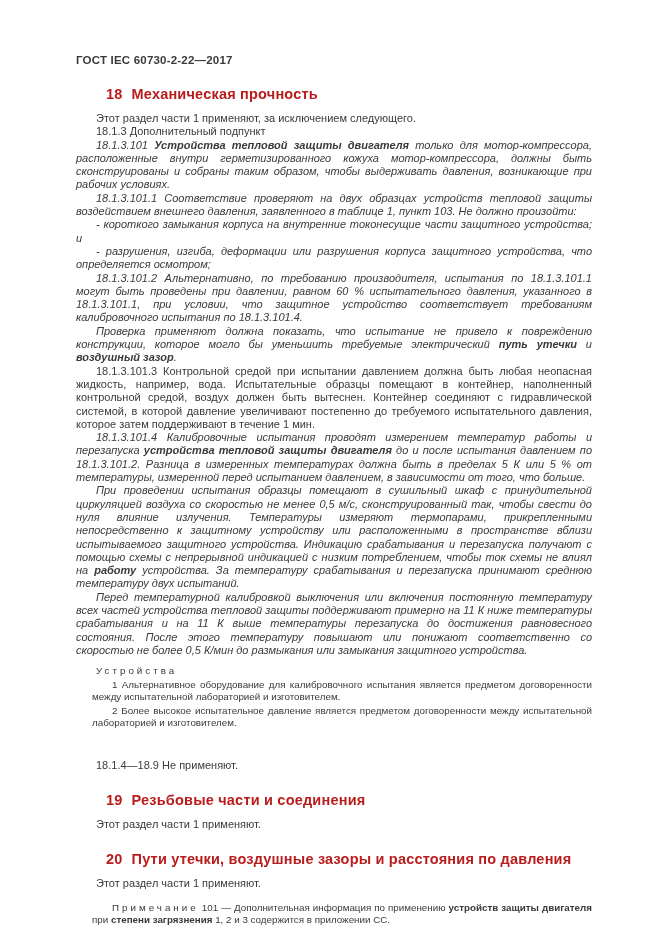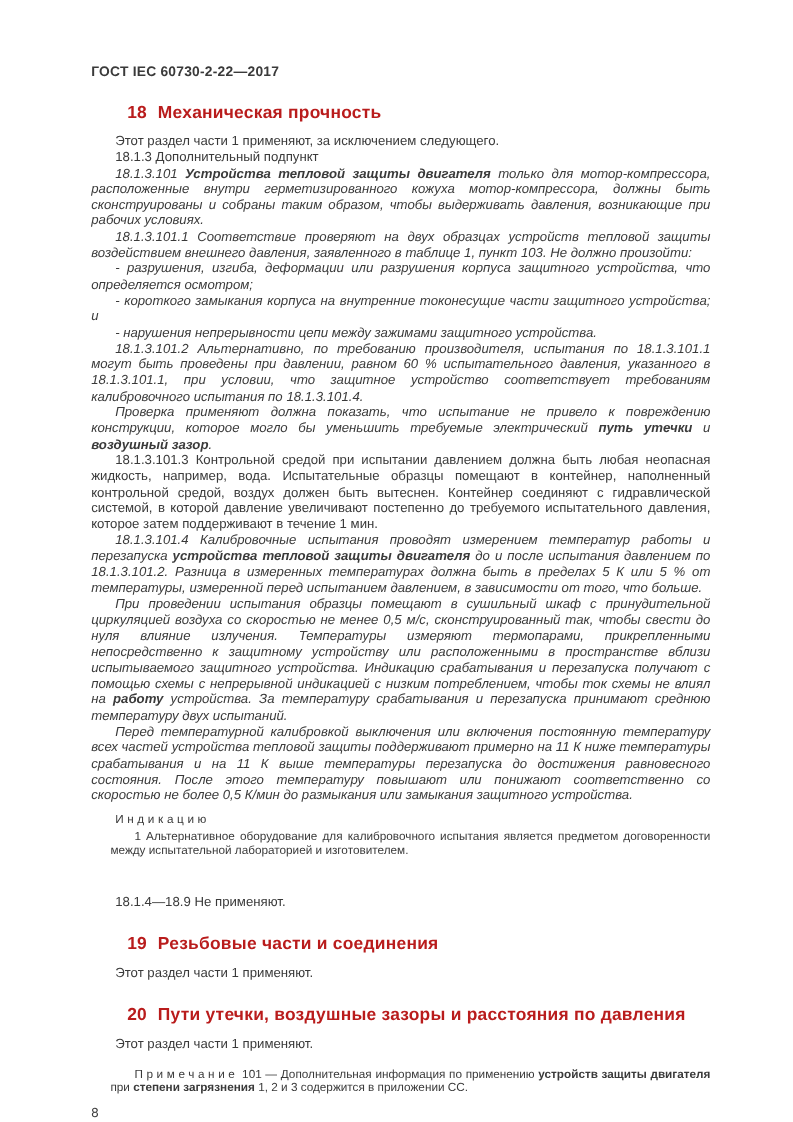--- a/index.html
+++ b/index.html
@@ -69,39 +69,39 @@
   <h1 class="section-heading">
     <span class="h-num">18</span><span>Механическая прочность</span>
   </h1>
 
   <p class="body">Этот раздел части 1 применяют, за исключением следующего.</p>
   <p class="body">18.1.3 Дополнительный подпункт</p>
 
   <p class="body it"><span>18.1.3.101 </span><b>Устройства тепловой защиты двигателя</b><span> только для мотор-компрессора, расположенные внутри герметизированного кожуха мотор-компрессора, должны быть сконструированы и собраны таким образом, чтобы выдерживать давления, возникающие при рабочих условиях.</span></p>
 
   <p class="body it">18.1.3.101.1 Соответствие проверяют на двух образцах устройств тепловой защиты воздействием внешнего давления, заявленного в таблице 1, пункт 103. Не должно произойти:</p>
+  <p class="body it">- короткого замыкания корпуса на внутренние токонесущие части защитного устройства; и</p>
   <p class="body it">- разрушения, изгиба, деформации или разрушения корпуса защитного устройства, что определяется осмотром;</p>
-  <p class="body it">- короткого замыкания корпуса на внутренние токонесущие части защитного устройства; и</p>
-  <p class="body it">- нарушения непрерывности цепи между зажимами защитного устройства.</p>
 
   <p class="body it">18.1.3.101.2 Альтернативно, по требованию производителя, испытания по 18.1.3.101.1 могут быть проведены при давлении, равном 60 % испытательного давления, указанного в 18.1.3.101.1, при условии, что защитное устройство соответствует требованиям калибровочного испытания по 18.1.3.101.4.</p>
 
   <p class="body it"><span>Проверка применяют должна показать, что испытание не привело к повреждению конструкции, которое могло бы уменьшить требуемые электрический </span><b>путь утечки</b><span> и </span><b>воздушный зазор</b><span>.</span></p>
 
   <p class="body">18.1.3.101.3 Контрольной средой при испытании давлением должна быть любая неопасная жидкость, например, вода. Испытательные образцы помещают в контейнер, наполненный контрольной средой, воздух должен быть вытеснен. Контейнер соединяют с гидравлической системой, в которой давление увеличивают постепенно до требуемого испытательного давления, которое затем поддерживают в течение 1 мин.</p>
 
   <p class="body it"><span>18.1.3.101.4 Калибровочные испытания проводят измерением температур работы и перезапуска </span><b>устройства тепловой защиты двигателя</b><span> до и после испытания давлением по 18.1.3.101.2. Разница в измеренных температурах должна быть в пределах 5 К или 5 % от температуры, измеренной перед испытанием давлением, в зависимости от того, что больше.</span></p>
 
   <p class="body it"><span>При проведении испытания образцы помещают в сушильный шкаф с принудительной циркуляцией воздуха со скоростью не менее 0,5 м/с, сконструированный так, чтобы свести до нуля влияние излучения. Температуры измеряют термопарами, прикрепленными непосредственно к защитному устройству или расположенными в пространстве вблизи испытываемого защитного устройства. Индикацию срабатывания и перезапуска получают с помощью схемы с непрерывной индикацией с низким потреблением, чтобы ток схемы не влиял на </span><b>работу</b><span> устройства. За температуру срабатывания и перезапуска принимают среднюю температуру двух испытаний.</span></p>
 
   <p class="body it">Перед температурной калибровкой выключения или включения постоянную температуру всех частей устройства тепловой защиты поддерживают примерно на 11 К ниже температуры срабатывания и на 11 К выше температуры перезапуска до достижения равновесного состояния. После этого температуру повышают или понижают соответственно со скоростью не более 0,5 К/мин до размыкания или замыкания защитного устройства.</p>
 
   <div class="notes-block">
-    <div class="note-label">Индикацию</div>
+    <div class="note-label">Устройства</div>
     <p class="note">1 Альтернативное оборудование для калибровочного испытания является предметом договоренности между испытательной лабораторией и изготовителем.</p>
+    <p class="note">2 Более высокое испытательное давление является предметом договоренности между испытательной лабораторией и изготовителем.</p>
   </div>
 
   <p class="body standalone">18.1.4—18.9 Не применяют.</p>
 
   <h1 class="section-heading">
     <span class="h-num">19</span><span>Резьбовые части и соединения</span>
   </h1>
 
   <p class="body">Этот раздел части 1 применяют.</p>
 

